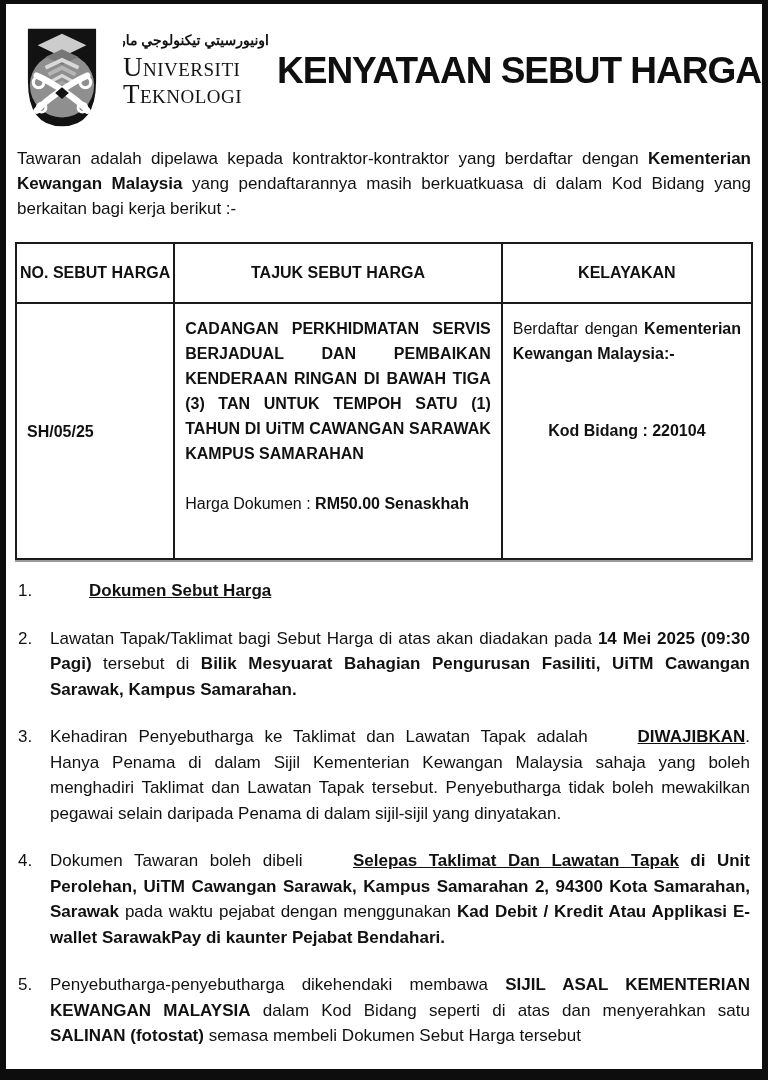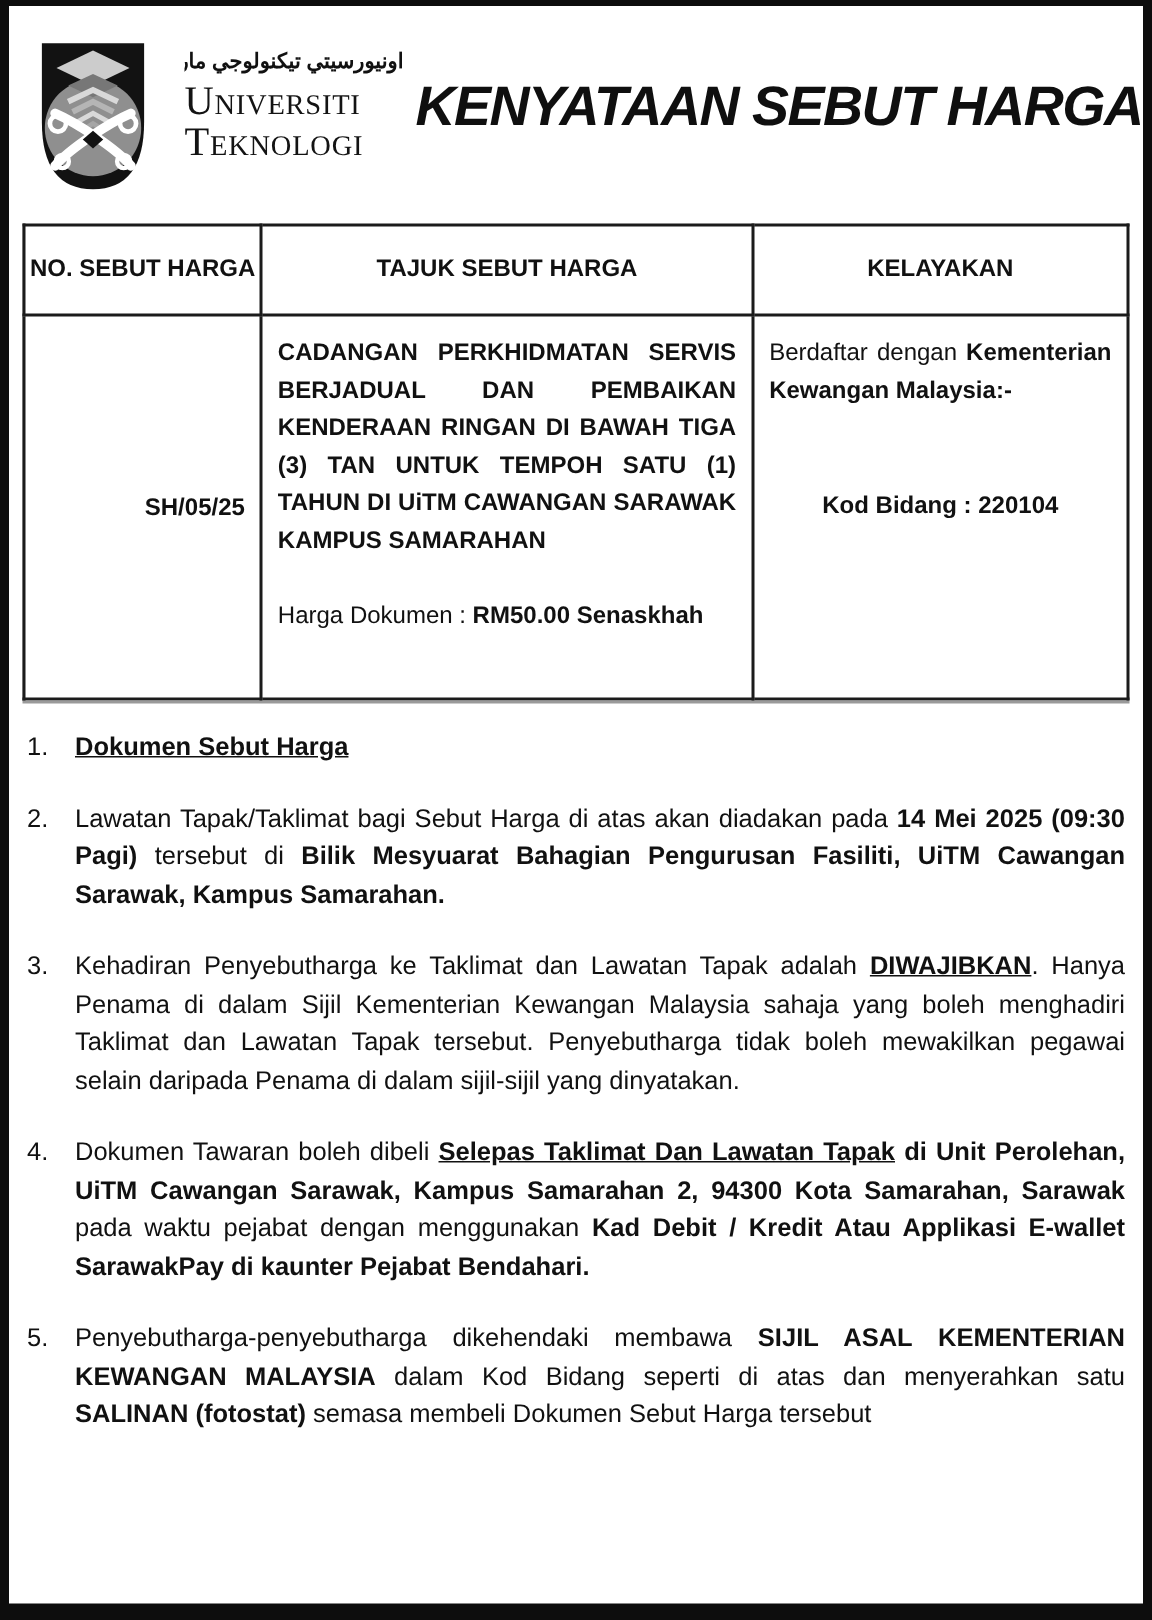--- a/index.html
+++ b/index.html
@@ -12,44 +12,44 @@
   }
   
   .header { display:flex; align-items:flex-start; padding-top:22px; height:134px; }
   .crest { width:74px; height:103px; margin-left:10px; flex:none; }
   .logo-text { margin-left:24px; width:146px; flex:none; }
   .jawi { font-size:14px; font-weight:bold; direction:rtl; text-align:left;
           white-space:nowrap; overflow:hidden; height:28px; line-height:28px; letter-spacing:-1px; }
   .uni-line { font-family:"Liberation Serif", serif; font-variant:small-caps;
               font-size:27px; line-height:27px; letter-spacing:0.5px; color:#131313; }
   .title-wrap { flex:1; padding-top:24px; padding-left:8px; }
-  .doc-title { font-size:37px; font-weight:bold; letter-spacing:-1px; white-space:nowrap; color:#0f0f0f;font-style:italic; }
+  .doc-title { font-size:37px; font-weight:bold; letter-spacing:-1px; white-space:nowrap; color:#0f0f0f; }
   
   .intro { margin:8px 2px 0 2px; font-size:17px; line-height:25px; text-align:justify; }
   
-  table { width:100%; border-collapse:collapse; margin-top:11px; }
+  table { width:100%; border-collapse:collapse; margin-top:21px; }
   th, td { border:2px solid #1b1b1b; }
   table { box-shadow:0 2px 0 #9a9a9a; }
   th { height:60px; font-size:16px; font-weight:bold; text-align:center; vertical-align:middle; }
   td { vertical-align:top; height:256px; padding:12px 10px; font-size:16px; line-height:25px; }
-  td.cell-no { vertical-align:middle; text-align:right; font-weight:bold; }
+  td.cell-no { vertical-align:middle; text-align:left; font-weight:bold; }
   .tajuk { font-weight:bold; text-align:justify; margin:0; }
   .harga { margin:25px 0 0 0; }
   .kelayakan { text-align:justify; margin:0; }
   .kod { font-weight:bold; text-align:center; margin:52px 0 0 0; }
   
   .list { margin-top:18px; }
   .item { display:flex; margin-bottom:22px; font-size:17px; line-height:25.5px; }
   .item:last-child { margin-bottom:0; }
   .num { flex:none; width:35px; padding-left:3px; }
   .body { flex:1; text-align:justify; padding-right:3px; }
   
   .b { font-weight:bold; }
   .i { }
-  .u { text-decoration:underline; }
+  .u { text-decoration:underline;margin-left:39px; }
 </style>
 </head>
 <body>
 
 <div class="page">
 
   <div class="header">
     <svg class="crest" viewBox="0 0 76 104" aria-hidden="true">
       <path d="M3,2 H73 V56 Q73 102 38 102 Q3 102 3 56 Z" fill="#121212"></path>
       <circle cx="38" cy="60" r="33" fill="#8f8f8f"></circle>
@@ -71,20 +71,21 @@
     <div class="logo-text">
       <div class="jawi">اونيورسيتي تيكنولوجي مارا</div>
       <div class="uni-line">Universiti</div>
       <div class="uni-line">Teknologi</div>
     </div>
     <div class="title-wrap">
       <div class="doc-title">KENYATAAN SEBUT HARGA</div>
     </div>
   </div>
 
+  <p class="intro"><span>Tawaran adalah dipelawa kepada kontraktor-kontraktor yang berdaftar dengan </span><span class="b">Kementerian Kewangan Malaysia</span><span> yang pendaftarannya masih berkuatkuasa di dalam Kod Bidang yang berkaitan bagi kerja berikut :-</span></p>
 
   <table>
     <colgroup>
       <col style="width:21.5%">
         <col style="width:44.5%">
         <col style="width:34%">
     </colgroup>
     <thead>
       <tr>
         <th>NO. SEBUT HARGA</th>

